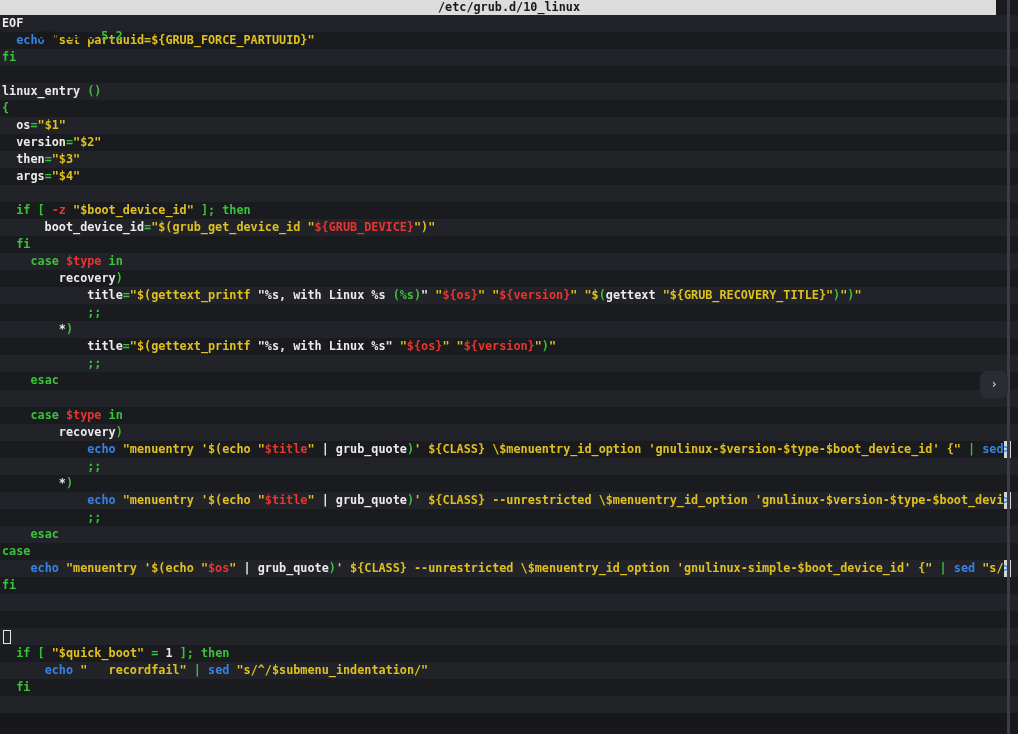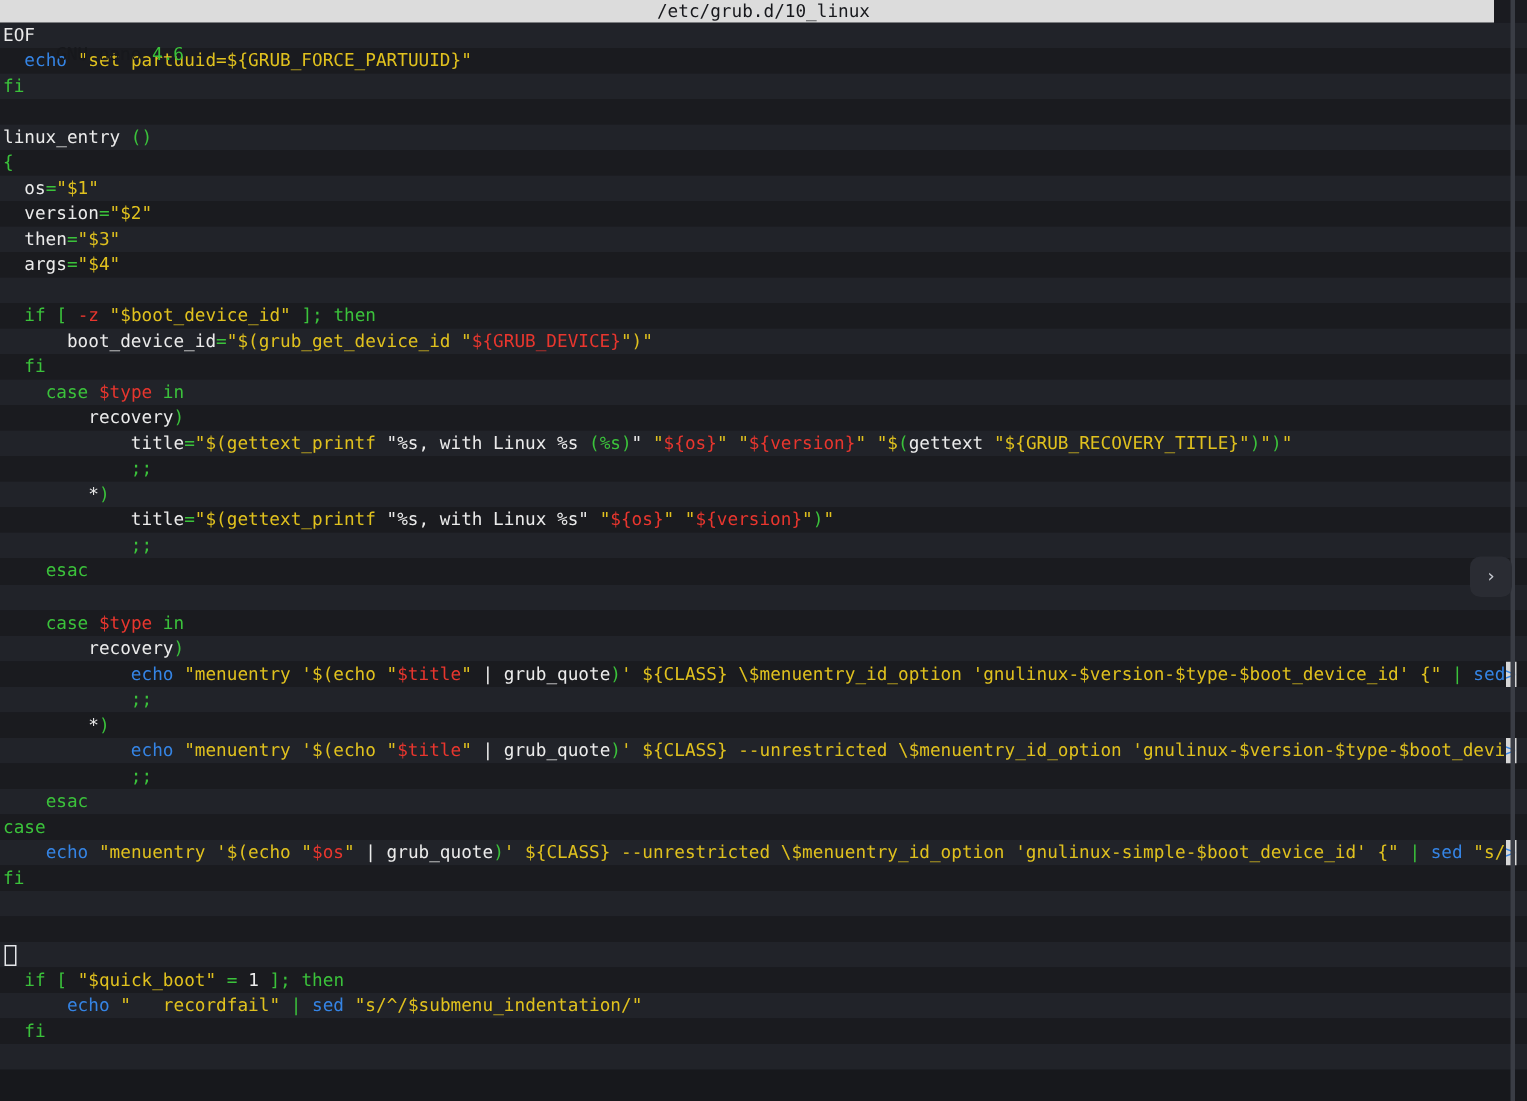--- a/index.html
+++ b/index.html
@@ -2,21 +2,21 @@
 <html style="--bar-bg: #dcdcdc; --bar-fg: #17181c; --row-light: #212329; --row-dark: #1a1b1f; --white: #ebebeb; --green: #3bc23b; --red: #e8362e; --yellow: #e0c11e; --blue: #3584e4; --marker-bg: #d6d6d6; --track: #3a3d45; --indicator-bg: #2a2c33; --indicator-fg: #c8cbd2;"><head>
 <meta charset="utf-8">
 <style>
   html,body{margin:0;padding:0;background:#000;}
   .screen{
     position:relative;
     width:1018px;height:734px;
     overflow:hidden;
     background:#17181c;
     font-family:"DejaVu Sans Mono", monospace;
-    font-weight:normal;
+    font-weight:bold;
     font-size:11.8px;
     cursor:text;
   }
   .titlebar{
     position:absolute;top:0;left:0;
     width:996px;height:14.5px;
     background:var(--bar-bg);
     color:var(--bar-fg);
     line-height:14.5px;
     white-space:pre;
@@ -83,21 +83,21 @@
 </style>
 </head>
 <body>
 
 <div class="screen">
 
   <div class="titlebar-gap"></div>
 
   <div class="titlebar">
     <span class="filepath">/etc/grub.d/10_linux</span>
-    <span class="appname">GNU nano</span><span> </span><span class="version">4.6</span>
+    <span class="appname">GNU nano</span><span> </span><span class="version">5.2</span>
   </div>
 
   <div class="editor">
       <div class="row"><span class="c-w">EOF</span></div>
       <div class="row"><span class="c-w">  </span><span class="c-b">echo</span><span class="c-w"> </span><span class="c-y">"set partuuid=${GRUB_FORCE_PARTUUID}"</span></div>
       <div class="row"><span class="c-g">fi</span></div>
       <div class="row"></div>
       <div class="row"><span class="c-w">linux_entry </span><span class="c-g">()</span></div>
       <div class="row"><span class="c-g">{</span></div>
       <div class="row"><span class="c-w">  os</span><span class="c-g">=</span><span class="c-y">"$1"</span></div>

